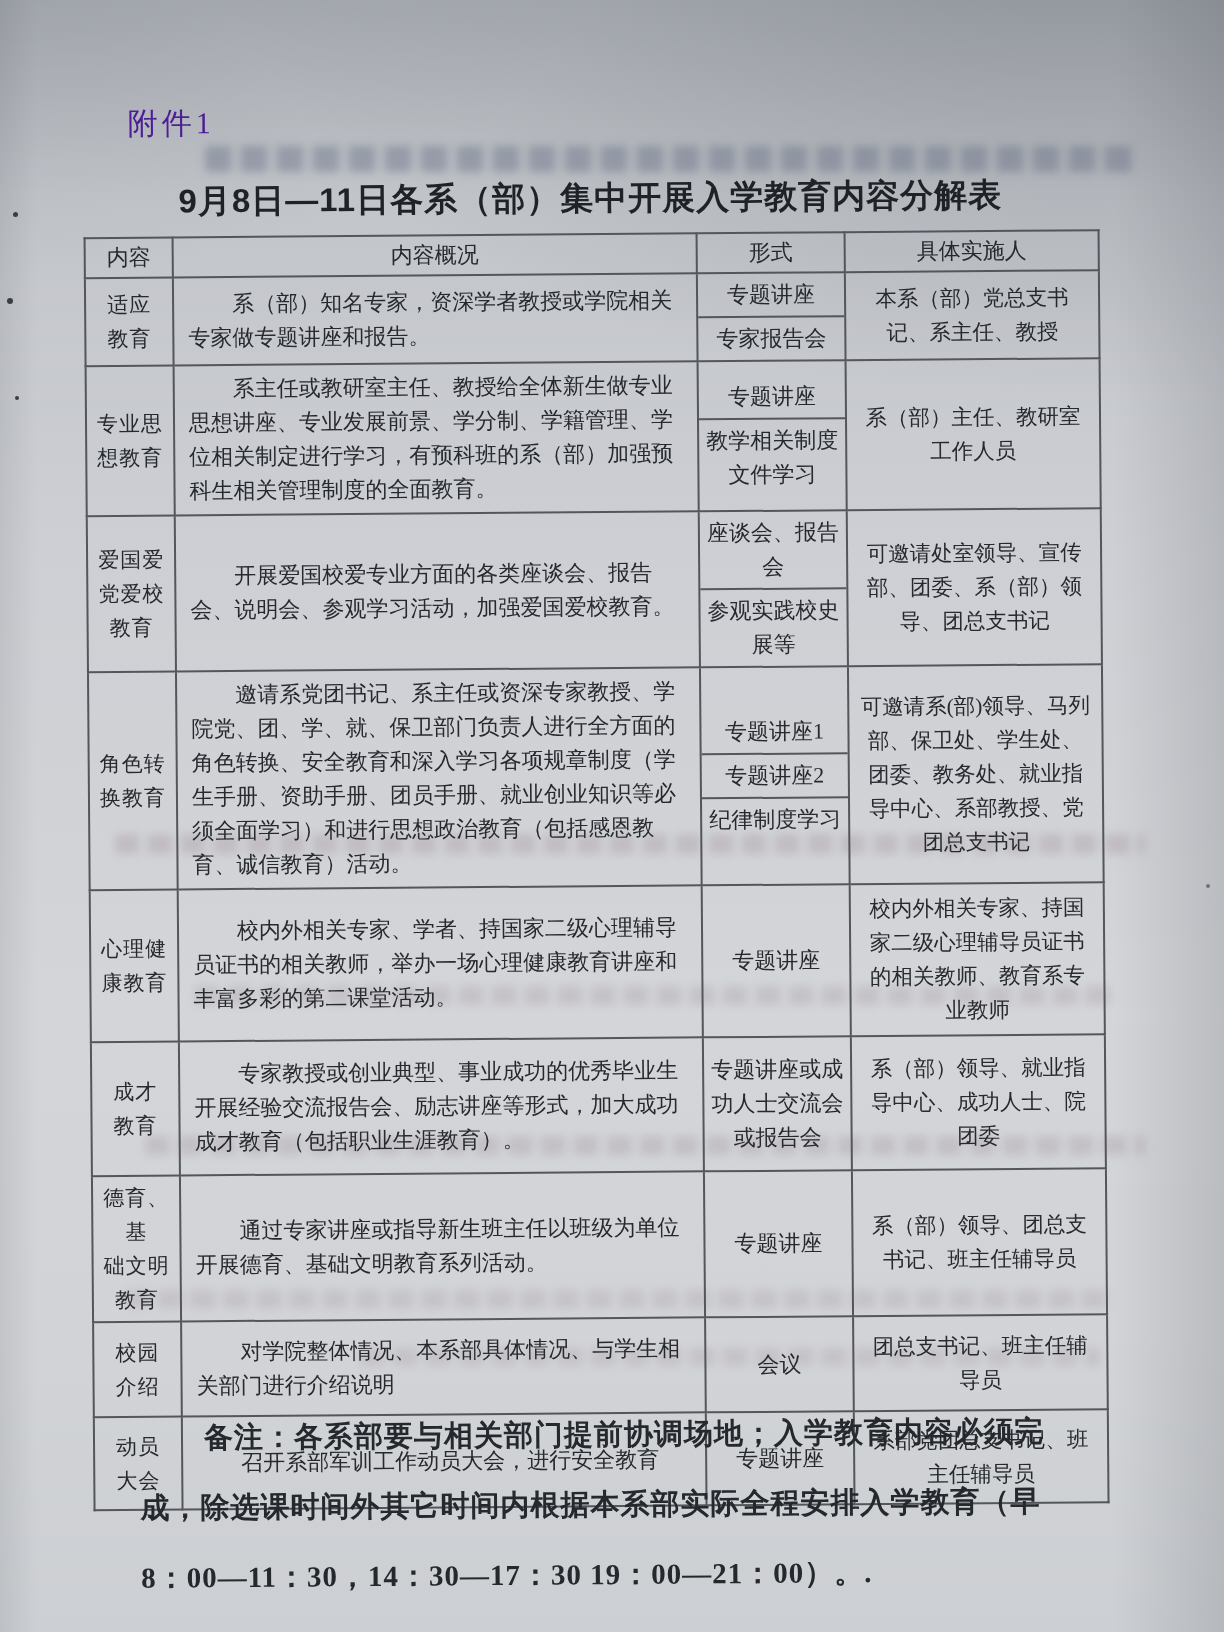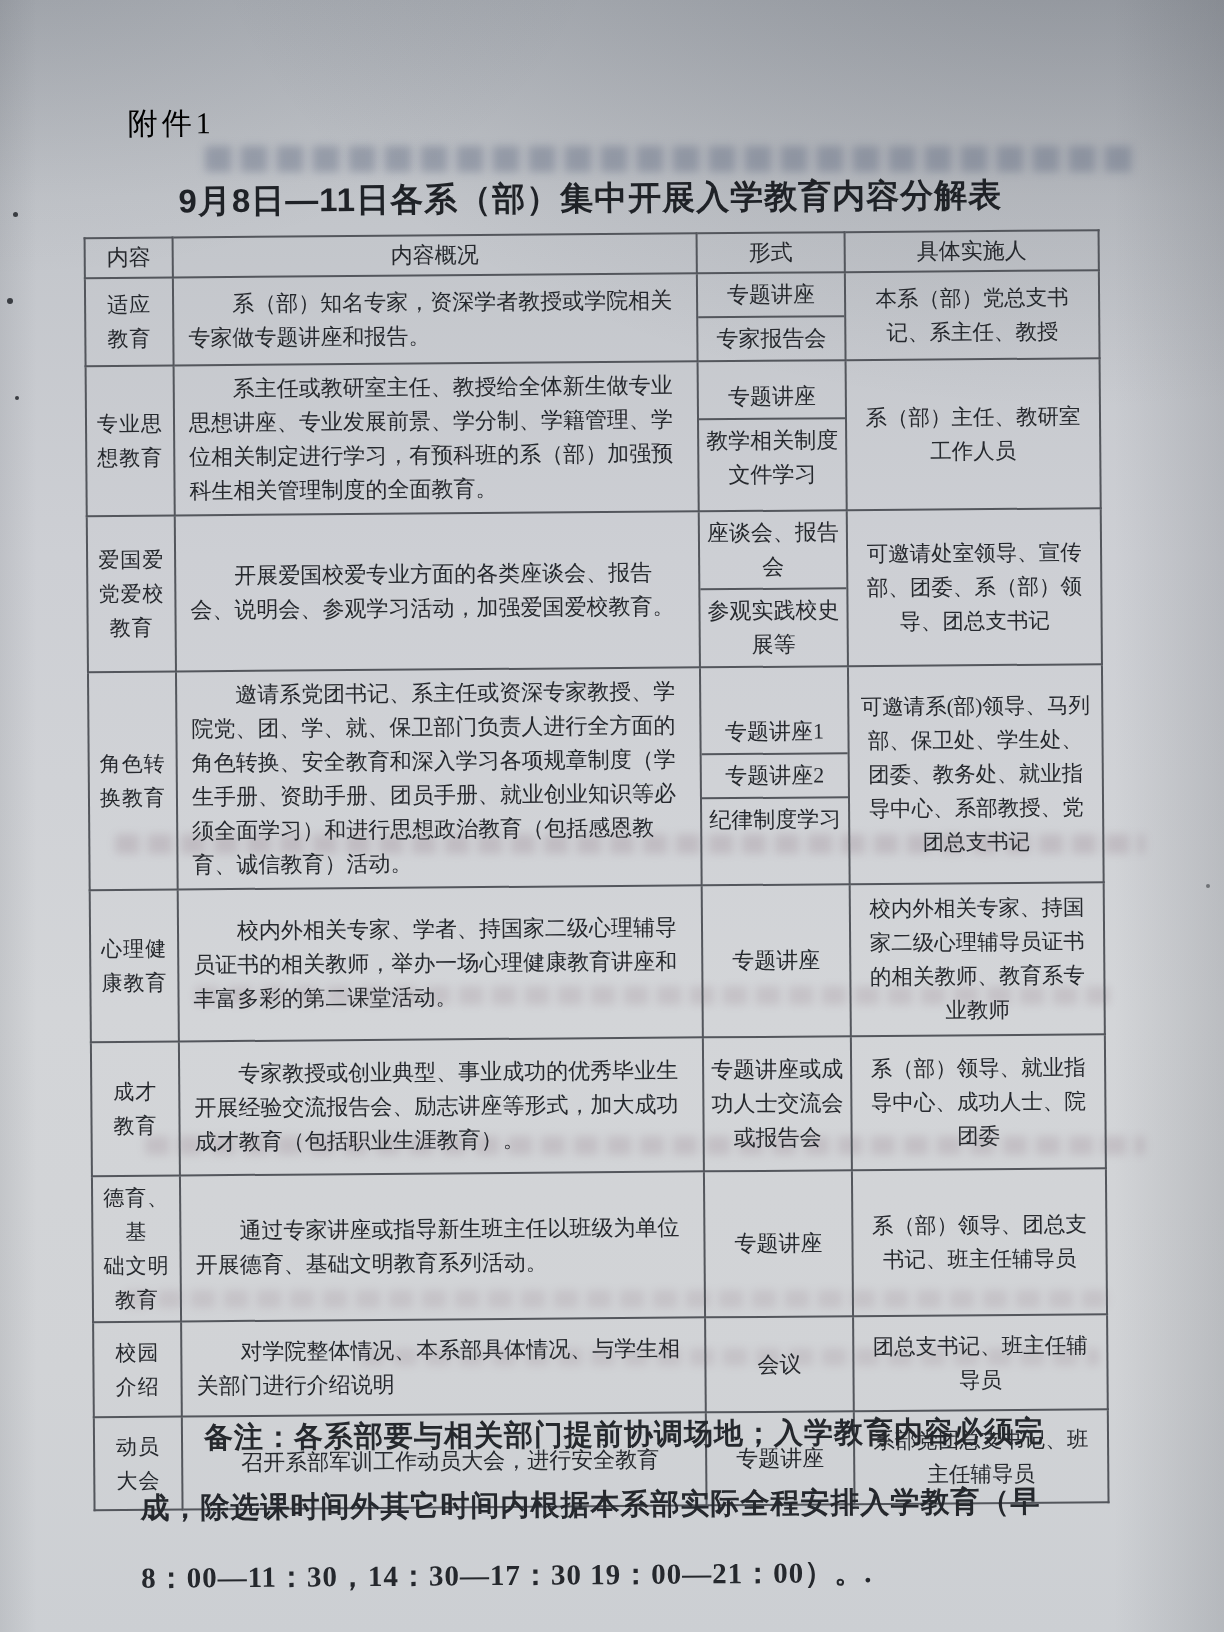--- a/index.html
+++ b/index.html
@@ -19,21 +19,21 @@
       radial-gradient(90% 40% at 0% -5%, rgba(45,50,60,0.14) 0%, rgba(45,50,60,0) 55%),
       linear-gradient(180deg,#aeb2b8 0%, #c2c5ca 12%, #cdcfd4 34%, #d3d5d8 62%, #d1d3d6 84%, #cccfd3 100%);
   }
   .sheet{
     position:absolute;left:0;top:0;width:1224px;
     transform:rotate(-0.45deg);
     transform-origin:620px 800px;
   }
   .attachment-label{
     position:absolute;left:133px;top:100px;
-    font-size:30px;letter-spacing:4px;color:#000000;
+    font-size:30px;letter-spacing:4px;color:#4c1d95;
   }
   .doc-title{
     position:absolute;left:88px;top:176px;width:1014px;
     text-align:center;font-family:"Liberation Sans","DejaVu Sans",sans-serif;
     font-weight:700;font-size:33px;letter-spacing:1px;color:#1f2227;
   }
   table.doc-table{
     position:absolute;left:88px;top:233px;width:1014px;
     border-collapse:collapse;table-layout:fixed;
     font-size:22px;line-height:34px;color:#26292e;

